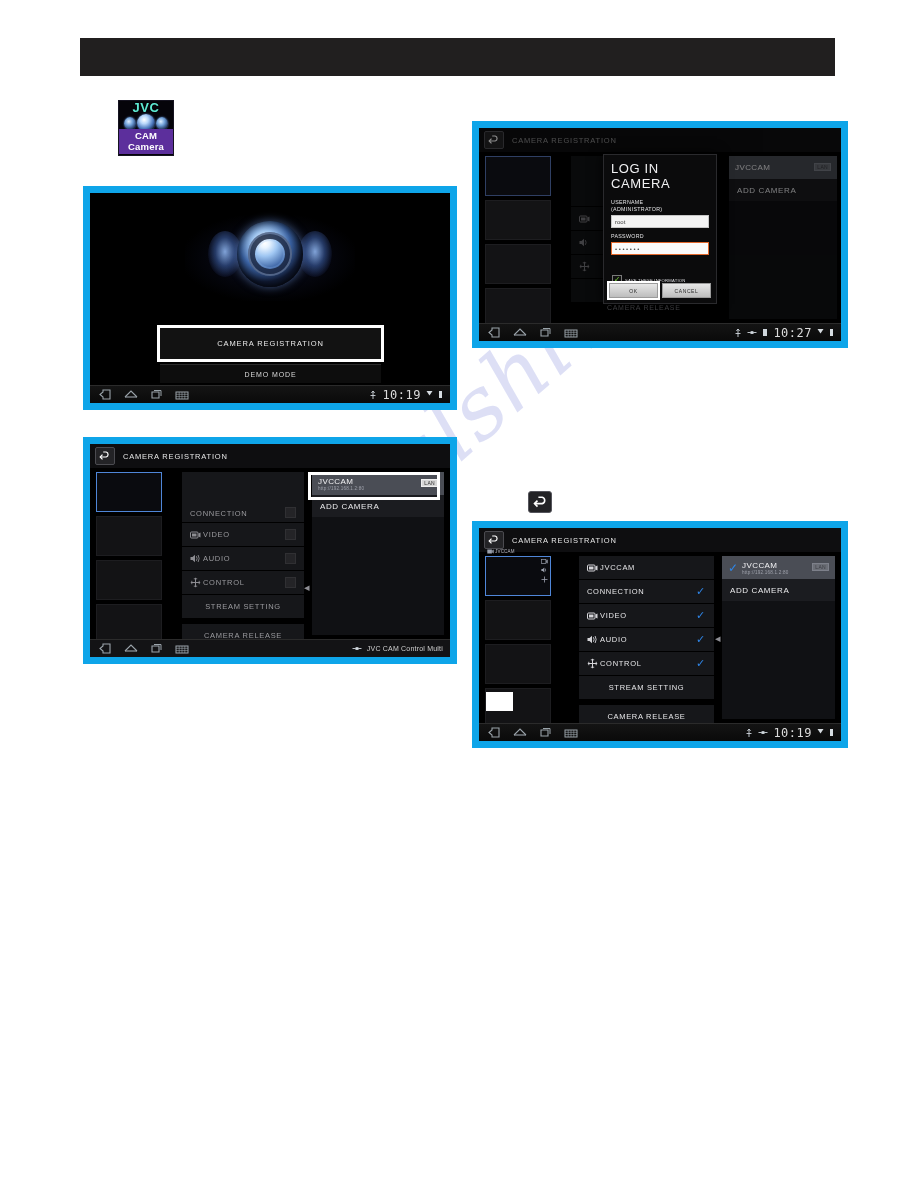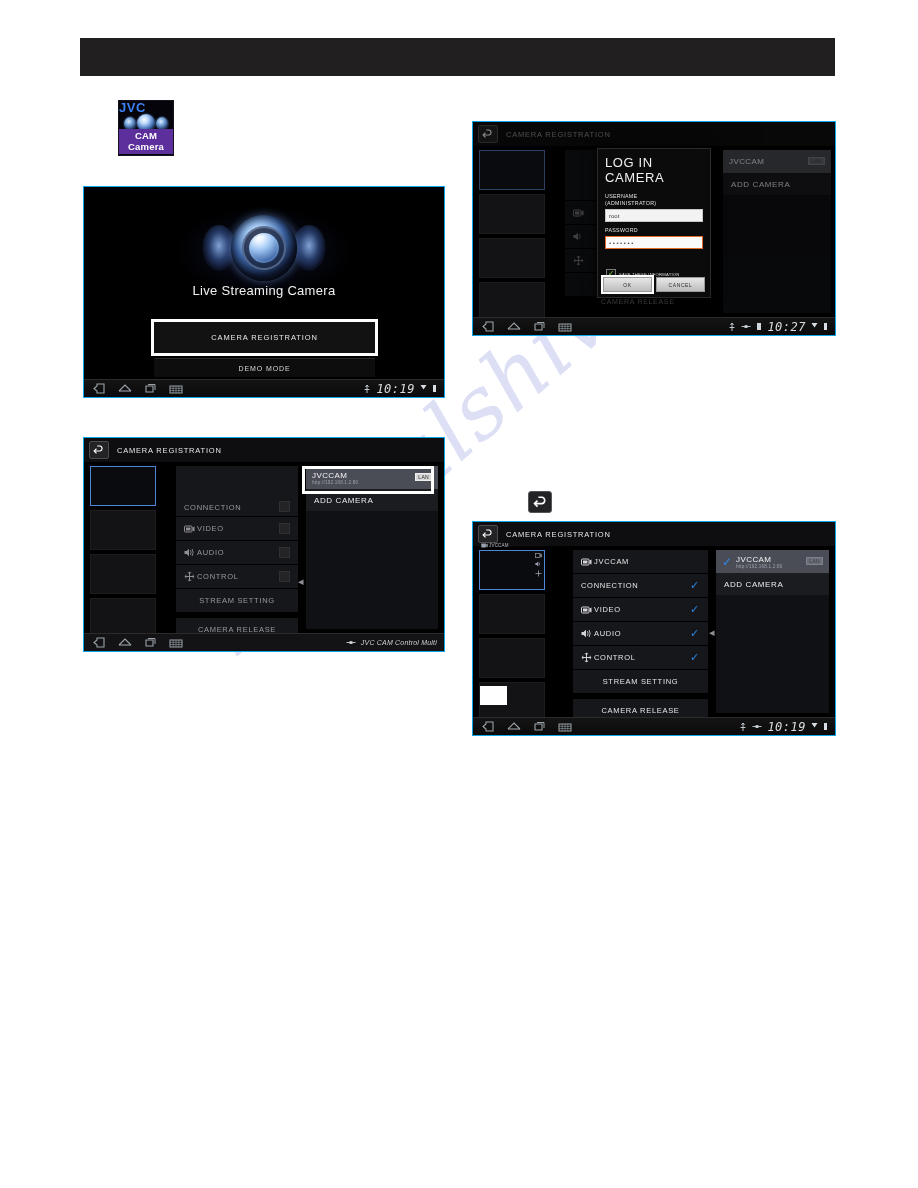--- a/index.html
+++ b/index.html
@@ -49,23 +49,23 @@
   .app-icon {
     position: absolute;
     left: 118px; top: 100px;
     width: 54px; height: 54px;
     background: #05040a;
     border: 1px solid #151320;
     overflow: hidden;
   }
   .app-icon .jvc {
     position: absolute; top: 0; left: 0; right: 0;
-    text-align: left;
+    text-align: center;
     font-size: 13px; font-weight: bold;
-    color: #3b82f6;
+    color: #5eead4;
     letter-spacing: .5px;
     line-height: 13px;
     text-shadow: 0 0 1px #000;
   }
   .app-icon .lenses {
     position: absolute;
     left: 3px; top: 12px; right: 3px; height: 22px;
   }
   .app-icon .lens {
     position: absolute; top: 2px;
@@ -89,40 +89,39 @@
     background: #5c2f9c;
     font-size: 9.5px; font-weight: bold; color: #ffffff;
     letter-spacing: .2px;
     padding: 1px 0 2px;
   }
 
   
   .tablet {
     position: absolute;
     background: #000;
-    border: 1px solid #0ea5e9;
+    border: 7px solid #0ea5e9;
     overflow: hidden;
     color: #e4e4e4;
   }
 
   
   .navbar {
     position: absolute;
     left: 0; right: 0; bottom: 0;
     height: 17px;
     background: linear-gradient(#141414, #0a0a0a);
     border-top: 1px solid #2b2b2b;
     display: flex;
     align-items: center;
   }
   .navbar .nav-left { display: flex; align-items: center; gap: 12px; padding-left: 9px; }
   .navbar .nav-right {
     margin-left: auto; display: flex; align-items: center; gap: 5px;
     padding-right: 7px;
-    font-style: italic;
   }
   .nav-ico { display: block; opacity: .82; }
   .clock {
     font-family: "DejaVu Sans Mono", monospace;
     font-size: 12px;
     letter-spacing: .5px;
     color: #dcdcdc;
   }
   .sysname { font-size: 7px; color: #cfcfcf; letter-spacing: .2px; }
 
@@ -422,21 +421,20 @@
     <div class="ctrl">CAM Camera</div>
   </div>
 
   <div class="tablet" id="shot1">
     <div class="logo-wrap">
       <div class="glow"></div>
       <div class="wing lw"></div>
       <div class="wing rw"></div>
       <div class="big-lens"></div>
     </div>
-    <div class="app-title">Live Streaming Camera</div>
     <div class="btn-primary">CAMERA REGISTRATION</div>
     <div class="btn-secondary">DEMO MODE</div>
 
     <div class="navbar">
       <div class="nav-left">
         <svg class="nav-ico" width="13" height="11" viewBox="0 0 13 11">
           <path d="M11 1 L4 1 L4 3 L1 5.5 L4 8 L4 10 L11 10 Z" fill="none" stroke="#b9c4cc" stroke-width="1.1"></path>
         </svg>
         <svg class="nav-ico" width="14" height="11" viewBox="0 0 14 11">
           <path d="M1 8 L7 2 L13 8" fill="none" stroke="#b9c4cc" stroke-width="1.1"></path>

